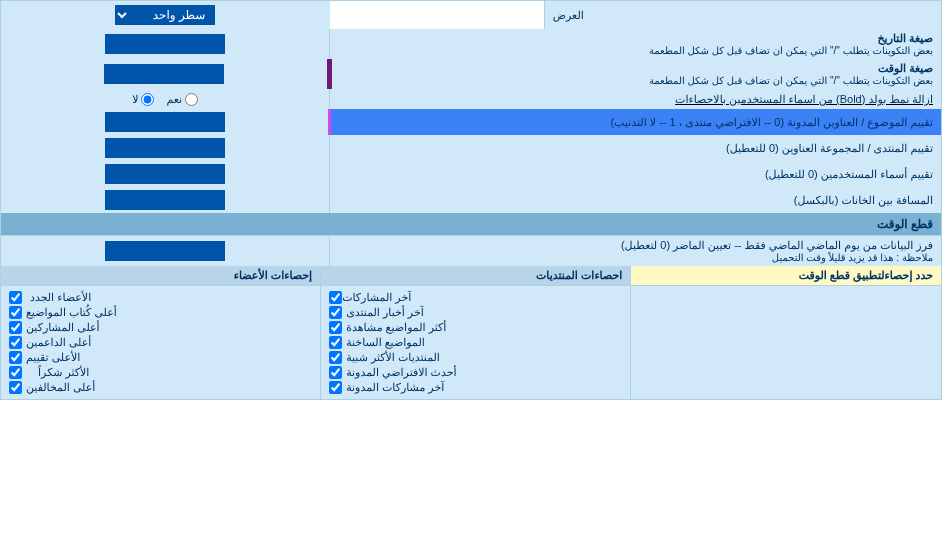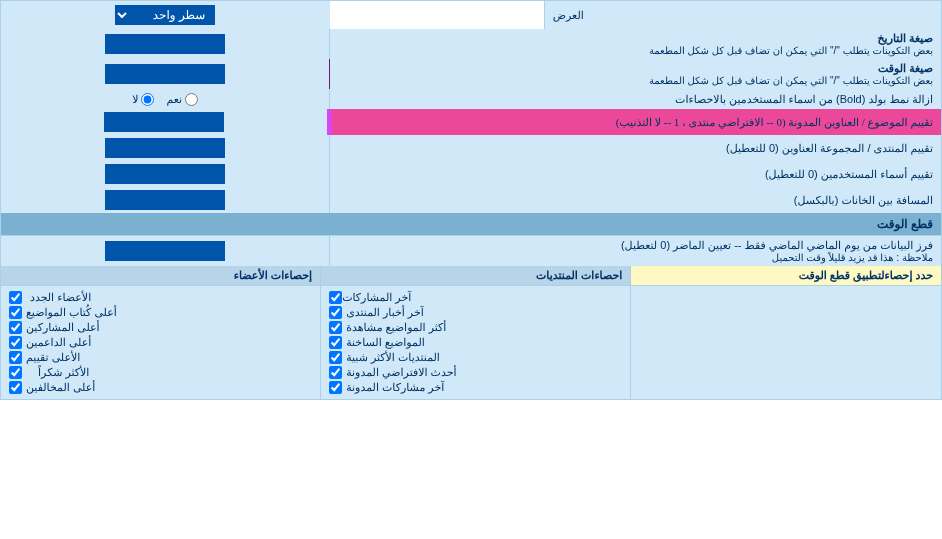--- a/index.html
+++ b/index.html
@@ -54,49 +54,49 @@
     <td style="background:#d0e8f7; padding:3px 8px; text-align:right; border-left:1px solid #acd0e8;">
       <div style="color:#003366; font-weight:bold; font-size:11px;">صيغة التاريخ</div>
       <div style="color:#003366; font-size:10px;">بعض التكوينات يتطلب "/" التي يمكن ان تضاف قبل كل شكل المطعمة</div>
     </td>
     <td style="background:#d0e8f7; padding:3px 6px; text-align:center;">
       <input type="text" style="background: rgb(0, 85, 170); color: rgb(255, 255, 255); border: none; width: 120px; text-align: center; font-size: 12px; padding: 3px; outline: none;">
     </td>
   </tr>
 
   <tr>
-    <td style="background:#d0e8f7; padding:3px 8px; text-align:right; border-left:1px solid #701a75;">
+    <td style="background:#d0e8f7; padding:3px 8px; text-align:right; border-left:5px solid #701a75;">
       <div style="color:#003366; font-weight:bold; font-size:11px;">صيغة الوقت</div>
       <div style="color:#003366; font-size:10px;">بعض التكوينات يتطلب "/" التي يمكن ان تضاف قبل كل شكل المطعمة</div>
     </td>
     <td style="background:#d0e8f7; padding:3px 6px; text-align:center;">
       <input type="text" style="background: rgb(0, 85, 170); color: rgb(255, 255, 255); border: none; width: 120px; text-align: center; font-size: 12px; padding: 3px; outline: none;">
     </td>
   </tr>
 
   <tr>
-    <td style="background:#d0e8f7; padding:3px 8px; text-align:right; border-left:1px solid #acd0e8;">
+    <td style="background:#d0e8f7; padding:3px 8px; text-align:right; border-left:1px solid #acd0e8;text-decoration:underline;">
       <span style="color:#003366; font-size:11px;">ازالة نمط بولد (Bold) من اسماء المستخدمين بالاحصاءات</span>
     </td>
     <td style="background:#d0e8f7; padding:3px 10px; text-align:center;">
       <span style="display:flex; align-items:center; justify-content:center; gap:12px; direction:rtl;">
         <label style="display:flex; align-items:center; gap:3px; color:#003366; font-size:11px;">
           <input type="radio" name="bold_opt" value="yes" style="">
           <span>نعم</span>
         </label>
         <label style="display:flex; align-items:center; gap:3px; color:#003366; font-size:11px;">
           <input type="radio" name="bold_opt" value="no" checked="" style="">
           <span>لا</span>
         </label>
       </span>
     </td>
   </tr>
 
   <tr>
-    <td style="background:#ec4899; padding:3px 8px; text-align:right; border-left:5px solid #d946ef;font-family:Liberation Serif, serif;">
+    <td style="background:#3b82f6; padding:3px 8px; text-align:right; border-left:3px solid #d946ef;">
       <span style="color:#003366; font-size:11px;">تقييم الموضوع / العناوين المدونة (0 -- الافتراضي منتدى ، 1 -- لا التذنيب)</span>
     </td>
     <td style="background:#d0e8f7; padding:3px 6px; text-align:center;">
       <input type="text" style="background: rgb(0, 85, 170); color: rgb(255, 255, 255); border: none; width: 120px; text-align: center; font-size: 12px; padding: 3px; outline: none;">
     </td>
   </tr>
 
   <tr>
     <td style="background:#d0e8f7; padding:3px 8px; text-align:right; border-left:1px solid #acd0e8;">
       <span style="color:#003366; font-size:11px;">تقييم المنتدى / المجموعة العناوين (0 للتعطيل)</span>

